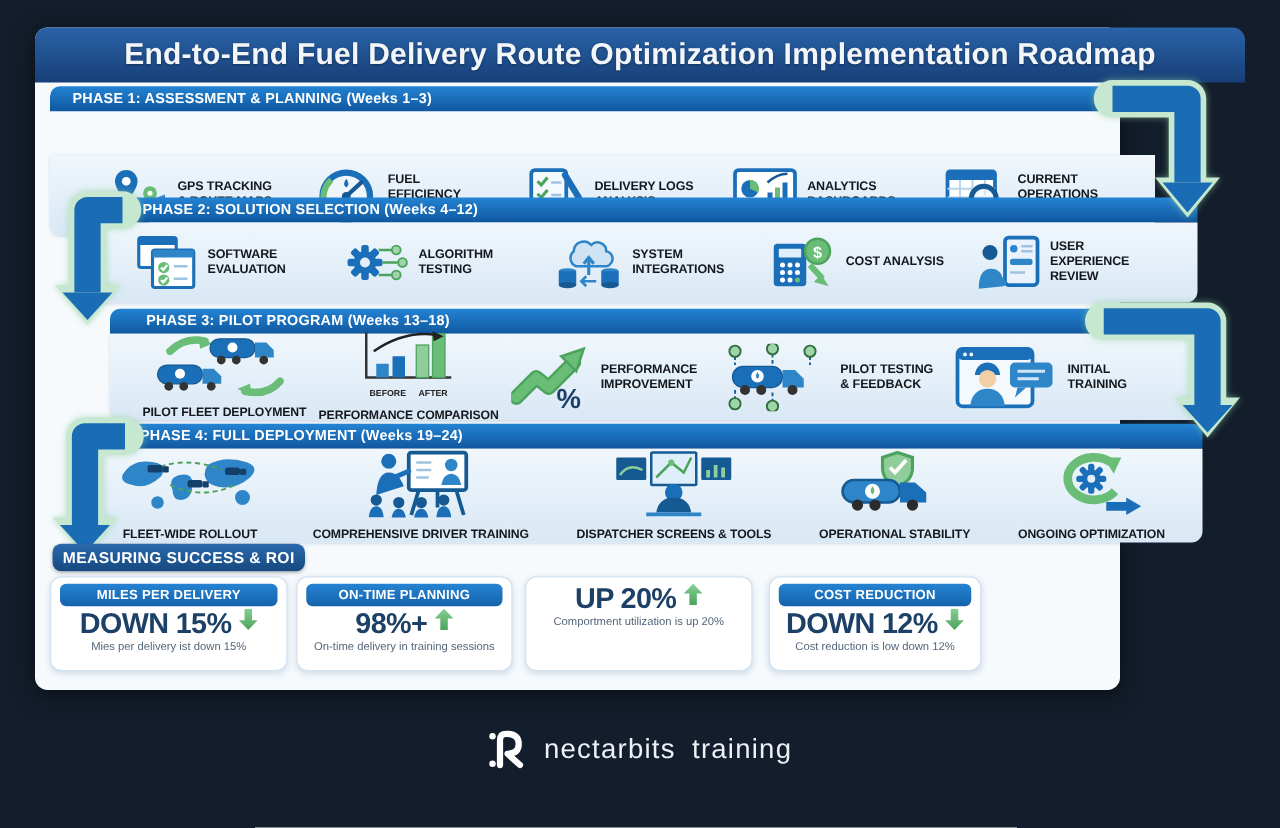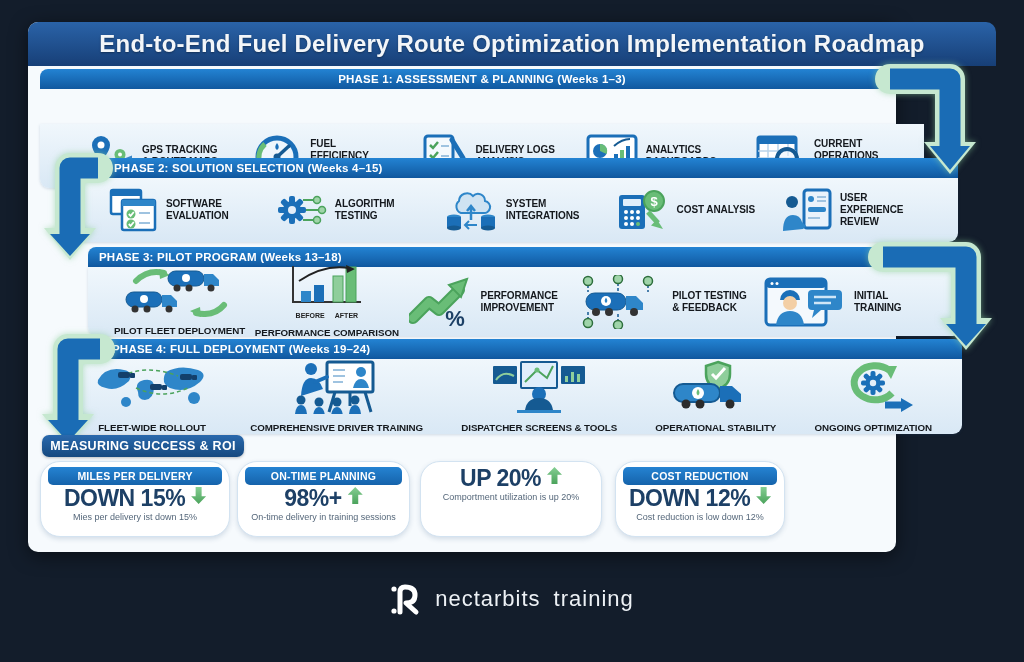--- a/index.html
+++ b/index.html
@@ -10,41 +10,41 @@
   
   .titlebar{position:absolute;left:0;top:0;width:968px;height:44px;border-radius:10px 10px 0 0;
     background:linear-gradient(180deg,#2a63a8,#173f77);display:flex;align-items:center;justify-content:center;z-index:3;}
   .titlebar span{color:#f3f6f9;font-size:24px;font-weight:800;letter-spacing:.2px;text-shadow:0 1px 2px rgba(0,0,0,.35);}
   
   .band{position:absolute;z-index:2;}
   .band-header{height:20px;background:linear-gradient(180deg,#2383d3,#10589f);border-radius:8px 8px 0 0;
     display:flex;align-items:center;color:#fff;font-size:11.5px;font-weight:800;letter-spacing:.2px;}
   .band-body{background:linear-gradient(180deg,#f0f7fc,#d9e8f5);border-radius:0 0 9px 9px;
     display:flex;align-items:center;justify-content:space-between;box-shadow:0 1px 3px rgba(40,80,120,.18);}
-  .p1{left:12px;top:47px;width:884px;}  .p1 .band-header{justify-content:center;} .p1 .band-body{height:64px;padding:0 28px 0 42px;margin-top:35px;}
+  .p1{left:12px;top:47px;width:884px;}  .p1 .band-header{padding-left:18px;} .p1 .band-body{height:64px;padding:0 28px 0 42px;margin-top:35px;}
   .p2{left:46px;top:136px;width:884px;} .p2 .band-header{padding-left:40px;} .p2 .band-body{height:64px;padding:0 36px 0 34px;}
-  .p3{left:60px;top:225px;width:874px;} .p3 .band-header{padding-left:11px;} .p3 .band-body{height:69px;padding:0 26px;}
+  .p3{left:60px;top:225px;width:874px;} .p3 .band-header{padding-left:29px;} .p3 .band-body{height:69px;padding:0 26px;}
   .p4{left:34px;top:317px;width:900px;} .p4 .band-header{padding-left:50px;} .p4 .band-body{height:75px;padding:0 30px;}
   .item{display:flex;align-items:center;gap:8px;}
   .item .lbl{font-size:10px;font-weight:700;color:#14181d;line-height:1.18;max-width:82px;letter-spacing:-.1px;text-transform:uppercase;}
   .item.col{flex-direction:column;gap:8px;text-align:center;}
   .item.col .lbl{max-width:190px;font-size:9.8px;}
   .minitags{display:flex;justify-content:center;gap:10px;font-size:7px;font-weight:700;color:#222;margin-top:-2px;}
   
   .arrows{position:absolute;left:0;top:0;z-index:5;pointer-events:none;
           filter:drop-shadow(0 0 3px rgba(140,205,155,.6));}
   .ag{stroke:#c6e8d0;stroke-width:30;fill:none;stroke-linejoin:round;stroke-linecap:round;}
   .am{stroke:#1a6cb5;stroke-width:21;fill:none;stroke-linejoin:round;stroke-linecap:butt;}
   .agh{fill:#c6e8d0;} .amh{fill:#1a6cb5;}
   
   .mchip{position:absolute;left:14px;top:413px;width:202px;height:22px;border-radius:7px;z-index:7;
     background:linear-gradient(180deg,#2a69ad,#16497f);display:flex;align-items:center;justify-content:center;
     color:#fff;font-size:12.5px;font-weight:800;letter-spacing:.3px;box-shadow:0 1px 3px rgba(0,0,0,.25);}
   
-  .mcard{position:absolute;top:439px;height:76px;background:#fff;border:1px solid #d3e3f1;border-radius:20px;
+  .mcard{position:absolute;top:439px;height:76px;background:#fff;border:1px solid #d3e3f1;border-radius:9px;
     box-shadow:0 2px 5px rgba(30,70,110,.16);padding:5px 7px;box-sizing:border-box;z-index:7;
     display:flex;flex-direction:column;align-items:center;gap:2px;}
   .mcard .chip{align-self:stretch;background:linear-gradient(180deg,#2583d2,#1563ab);border-radius:5px;color:#fff;
     font-size:10.5px;font-weight:800;text-align:center;padding:3px 0;letter-spacing:.2px;}
   .mcard .val{font-size:23px;font-weight:800;color:#1d4066;display:flex;gap:6px;line-height:1;letter-spacing:-.5px;}
   .mcard .desc{font-size:9px;color:#55677a;white-space:nowrap;}
   .tri{display:inline-block;width:15px;height:17px;background:linear-gradient(180deg,#86cf93,#4ba35c);}
   .tri.up{clip-path:polygon(50% 0,100% 46%,70% 46%,70% 100%,30% 100%,30% 46%,0 46%);}
   .tri.down{clip-path:polygon(50% 100%,100% 54%,70% 54%,70% 0,30% 0,30% 54%,0 54%);}
   
@@ -127,21 +127,21 @@
           <circle cx="31" cy="26" r="10" fill="rgba(234,243,251,.55)" stroke="#155a92" stroke-width="4"></circle>
           <path d="M38 33 L47 42" stroke="#155a92" stroke-width="5" stroke-linecap="round"></path>
         </svg>
         <span class="lbl">CURRENT OPERATIONS AUDIT</span>
       </div>
     </div>
   </div>
 
   <div class="band p2">
     <div class="band-header">
-      <span>PHASE 2: SOLUTION SELECTION (Weeks 4–15)</span>
+      <span>PHASE 2: SOLUTION SELECTION (Weeks 4–12)</span>
     </div>
     <div class="band-body">
       <div class="item">
         <svg width="50" height="46" viewBox="0 0 50 46">
           <rect x="3" y="3" width="30" height="24" rx="2" fill="#fff" stroke="#1b6fb8" stroke-width="2.5"></rect>
           <rect x="3" y="3" width="30" height="6" fill="#1b6fb8"></rect>
           <rect x="14" y="13" width="33" height="30" rx="2" fill="#fff" stroke="#1b6fb8" stroke-width="2.5"></rect>
           <rect x="14" y="13" width="33" height="6" fill="#2e86c9"></rect>
           <circle cx="23" cy="27" r="4.5" fill="#69bd77"></circle>
           <path d="M20.8 27 l1.8 1.8 3.2-3.8" stroke="#fff" stroke-width="1.8" fill="none"></path>

